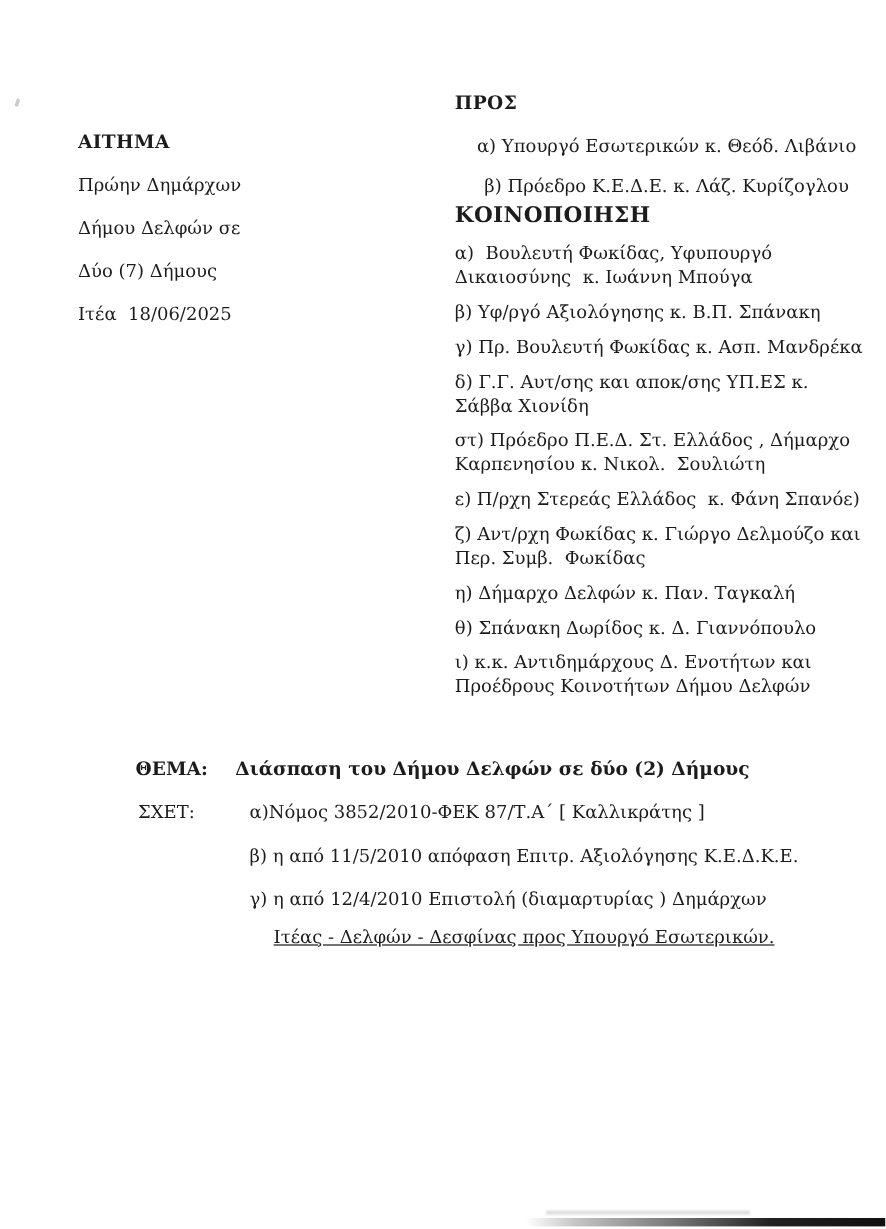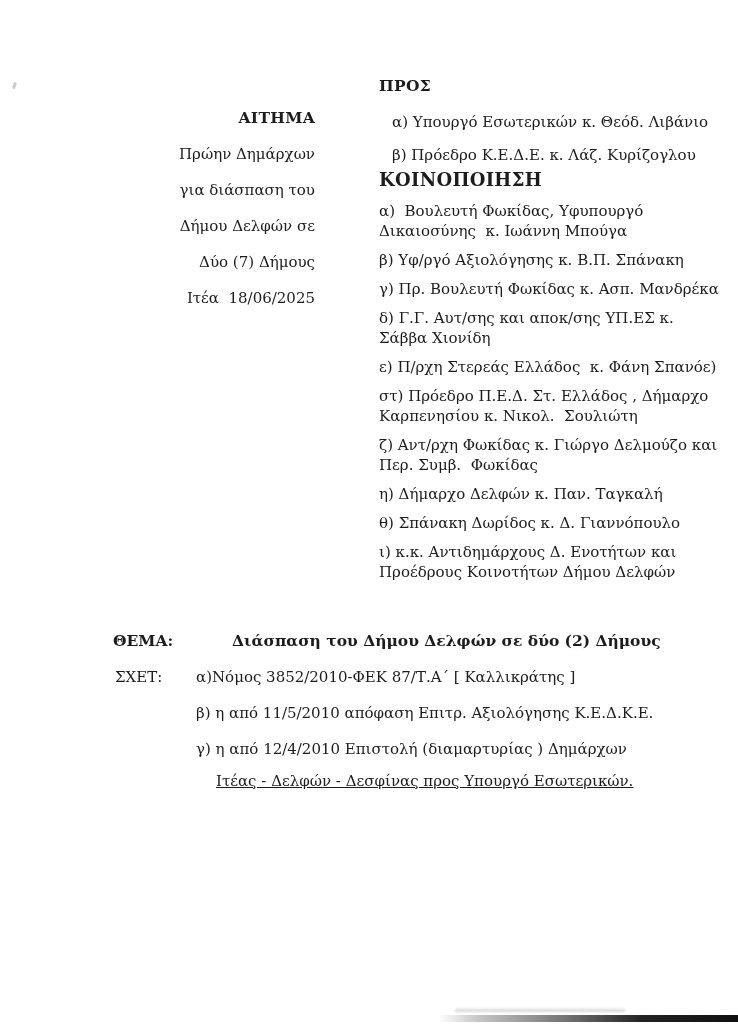--- a/index.html
+++ b/index.html
@@ -17,58 +17,58 @@
 
   
   .left-col {
     position: absolute;
     left: 65px;
     top: 108px;
     width: 250px;
     font-size: 15px;
     line-height: 20px;
   }
-  .left-col p { margin-bottom: 16px; text-align: right; }
+  .left-col p { margin-bottom: 16px; }
   .left-col .block-title { font-size: 15.5px; letter-spacing: 0.3px; }
 
   
   .right-col {
     position: absolute;
     left: 379px;
     top: 76px;
     width: 340px;
     font-size: 15px;
     line-height: 20px;
   }
   .right-col .pros-title { margin-bottom: 16px; font-size: 15.5px; letter-spacing: 0.3px; }
-  .right-col .pros-item { padding-left: 13px; margin-bottom: 13px; }
+  .right-col .pros-item { padding-left: 13px; margin-bottom: 13px; text-align: center; }
   .right-col .pros-item.last { margin-bottom: 5px; }
   .right-col .cc-title { margin-bottom: 11px; font-size: 18px; letter-spacing: 0.3px; }
   .right-col .cc-item { margin-bottom: 9px; }
 
   
   .subject-row {
     position: absolute;
     left: 113px;
     top: 630px;
     display: flex;
     font-size: 15.5px;
     line-height: 21px;
-    gap: 36px;
   }
   .subject-row .row-label { flex: 0 0 83px; }
 
   
   .ref-row {
     position: absolute;
     left: 115px;
     top: 667px;
     display: flex;
     font-size: 15px;
     line-height: 21px;
+    gap: 12px;
   }
   .ref-row .row-label { flex: 0 0 81px; }
   .ref-items { width: 520px; }
   .ref-items p { margin: 0 0 15px; white-space: pre-wrap; }
   .ref-items .ref-cont { padding-left: 20px; margin-top: -4px; text-decoration: underline; }
 
   
   .speck {
     position: absolute;
     left: 13px; top: 82px;
@@ -101,37 +101,36 @@
 </head>
 <body>
 
 <div class="page">
 
   <div class="speck"></div>
 
   <div class="left-col">
     <p class="bold block-title">ΑΙΤΗΜΑ</p>
     <p>Πρώην Δημάρχων</p>
-    <p>για διάσπαση του</p>
     <p>Δήμου Δελφών σε</p>
     <p>Δύο (7) Δήμους</p>
     <p>Ιτέα  18/06/2025</p>
   </div>
 
   <div class="right-col">
     <p class="bold pros-title">ΠΡΟΣ</p>
     <p class="pros-item">α) Υπουργό Εσωτερικών κ. Θεόδ. Λιβάνιο</p>
     <p class="pros-item last">β) Πρόεδρο Κ.Ε.Δ.Ε. κ. Λάζ. Κυρίζογλου</p>
     <p class="bold cc-title">ΚΟΙΝΟΠΟΙΗΣΗ</p>
     <p class="cc-item">α)  Βουλευτή Φωκίδας, Υφυπουργό Δικαιοσύνης  κ. Ιωάννη Μπούγα</p>
     <p class="cc-item">β) Υφ/ργό Αξιολόγησης κ. Β.Π. Σπάνακη</p>
     <p class="cc-item">γ) Πρ. Βουλευτή Φωκίδας κ. Ασπ. Μανδρέκα</p>
     <p class="cc-item">δ) Γ.Γ. Αυτ/σης και αποκ/σης ΥΠ.ΕΣ κ. Σάββα Χιονίδη</p>
+    <p class="cc-item">στ) Πρόεδρο Π.Ε.Δ. Στ. Ελλάδος , Δήμαρχο Καρπενησίου κ. Νικολ.  Σουλιώτη</p>
     <p class="cc-item">ε) Π/ρχη Στερεάς Ελλάδος  κ. Φάνη Σπανόε)</p>
-    <p class="cc-item">στ) Πρόεδρο Π.Ε.Δ. Στ. Ελλάδος , Δήμαρχο Καρπενησίου κ. Νικολ.  Σουλιώτη</p>
     <p class="cc-item">ζ) Αντ/ρχη Φωκίδας κ. Γιώργο Δελμούζο και Περ. Συμβ.  Φωκίδας</p>
     <p class="cc-item">η) Δήμαρχο Δελφών κ. Παν. Ταγκαλή</p>
     <p class="cc-item">θ) Σπάνακη Δωρίδος κ. Δ. Γιαννόπουλο</p>
     <p class="cc-item">ι) κ.κ. Αντιδημάρχους Δ. Ενοτήτων και Προέδρους Κοινοτήτων Δήμου Δελφών</p>
   </div>
 
   <div class="subject-row">
     <span class="row-label bold">ΘΕΜΑ:</span>
     <span class="bold">Διάσπαση του Δήμου Δελφών σε δύο  (2)  Δήμους</span>
   </div>

